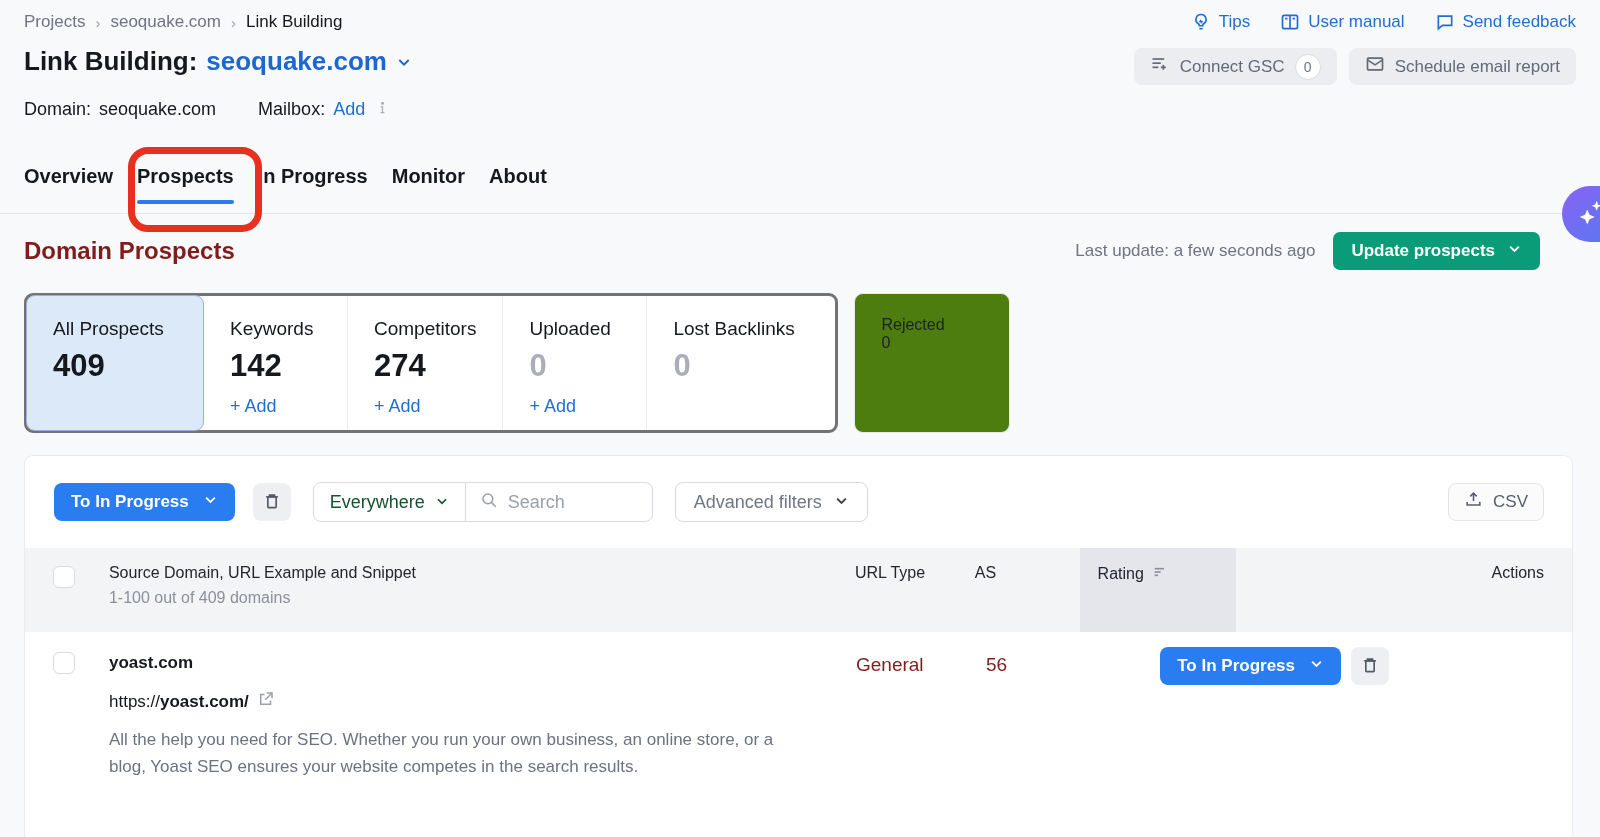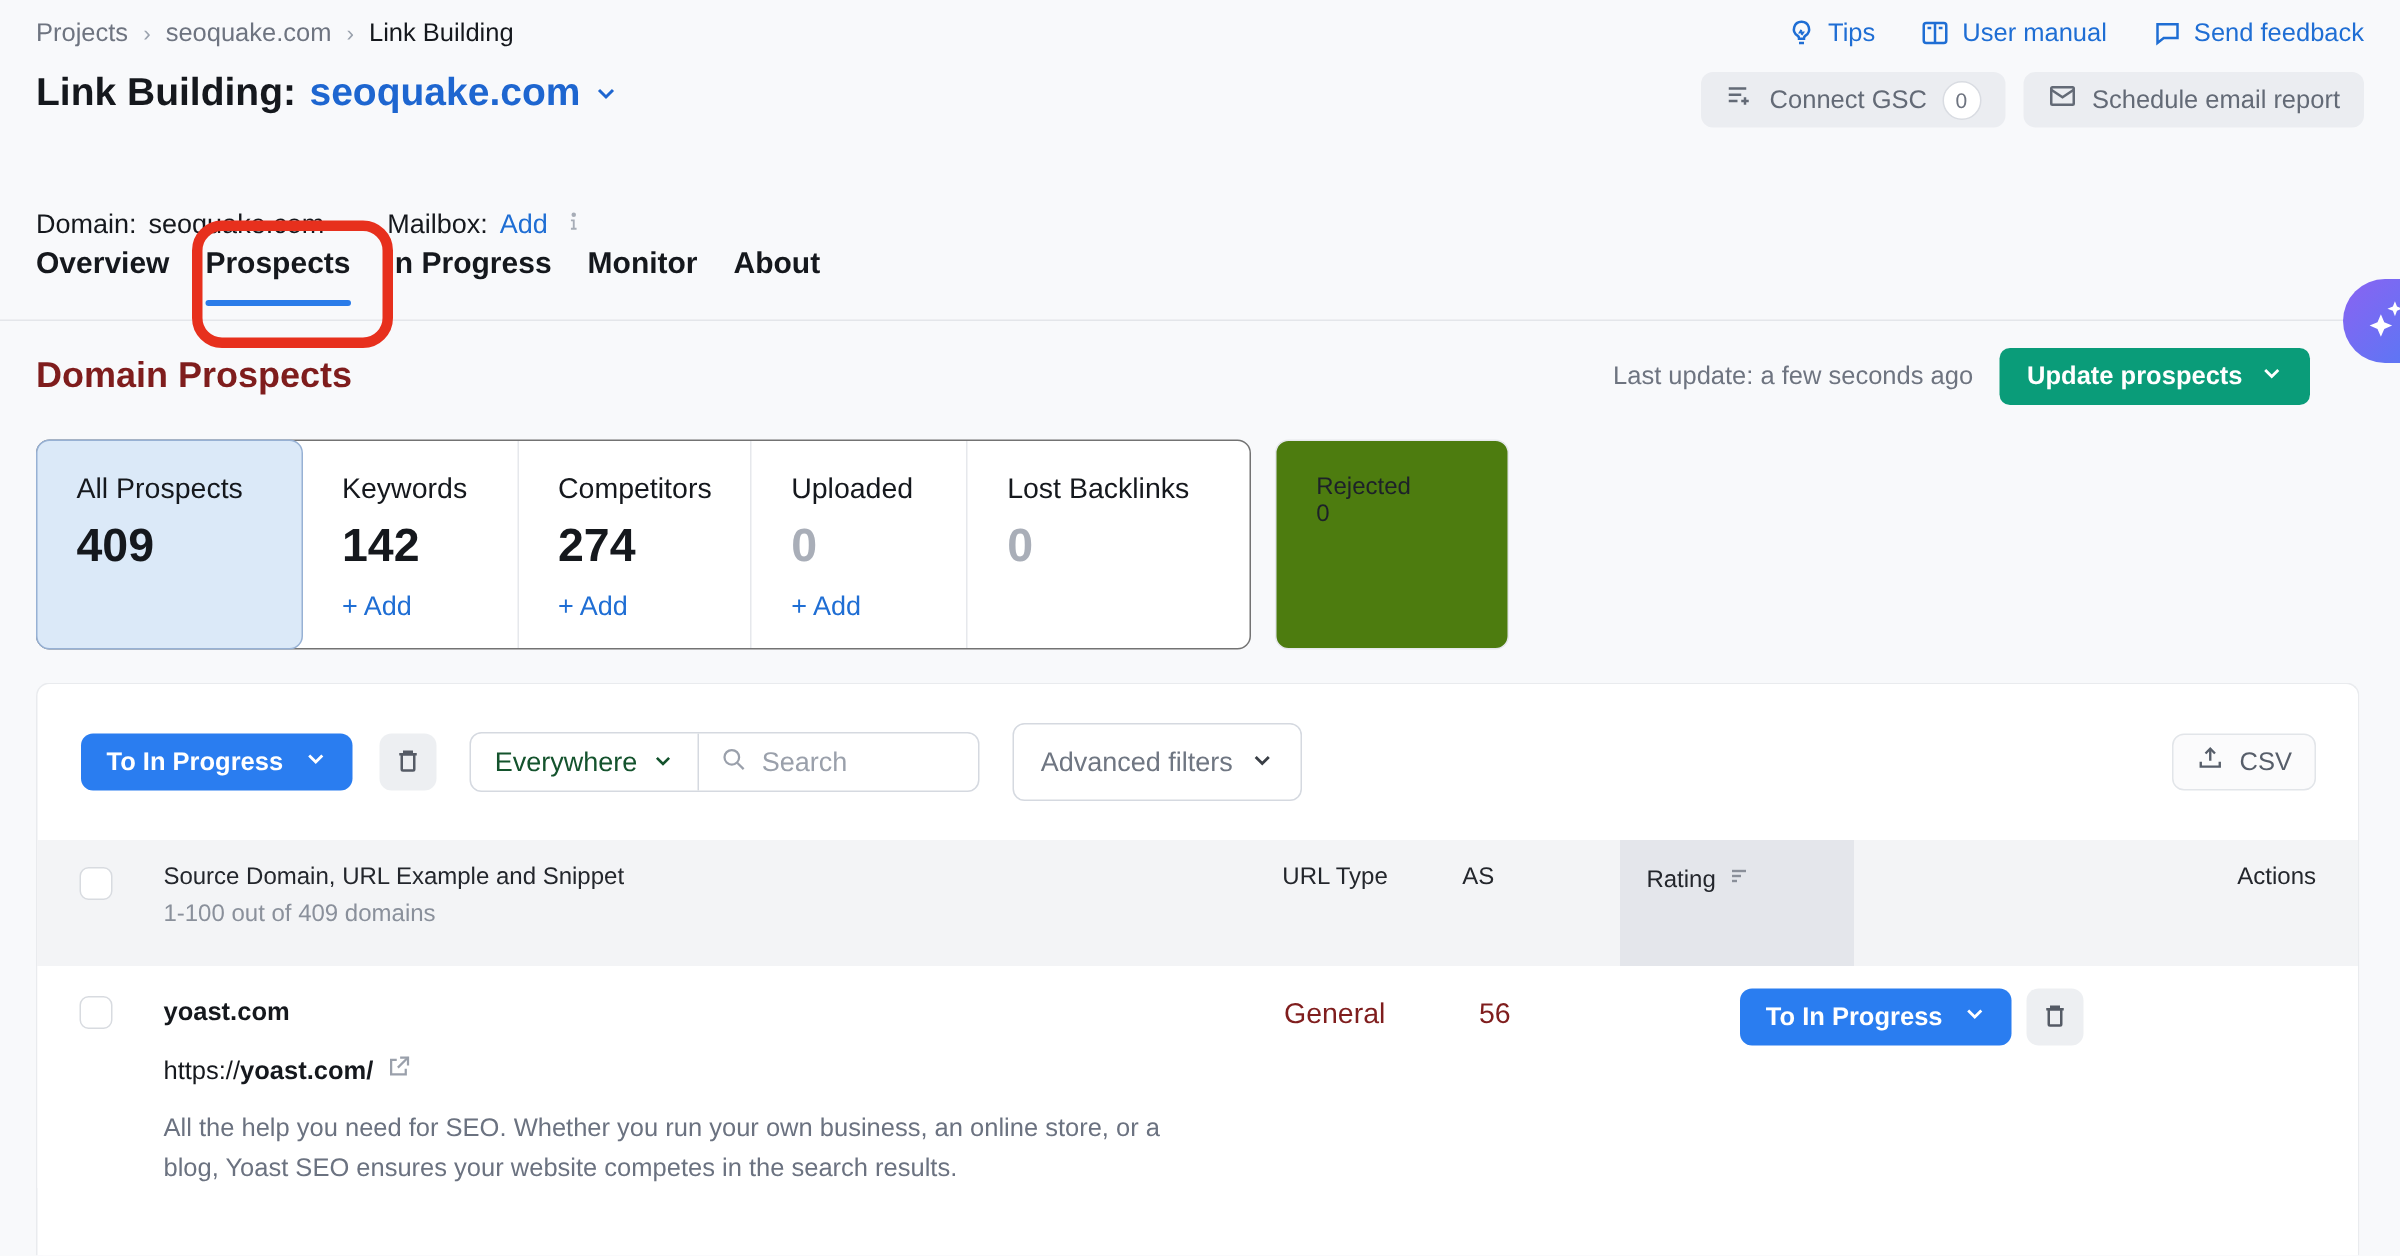--- a/index.html
+++ b/index.html
@@ -24,21 +24,21 @@
   .title-row { position:absolute; top:46px; left:24px; right:24px; display:flex; justify-content:space-between; align-items:flex-start; }
   .page-title { font-size:26px; font-weight:700; color:#15181d; display:flex; align-items:center; gap:9px; }
   .page-title .proj { color:#1e66d0; }
   .title-actions { display:flex; gap:12px; margin-top:2px; }
   .gray-btn { display:flex; align-items:center; gap:10px; background:#ebedf1; border:none; border-radius:8px;
               padding:0 16px; height:37px; font-size:17px; color:#636a76; font-family:inherit; cursor:pointer; }
   .badge-0 { background:#ffffff; border:1px solid #d9dce2; border-radius:50%; width:26px; height:26px;
              display:flex; align-items:center; justify-content:center; font-size:14px; color:#6e7480; }
 
   
-  .domain-row { position:absolute; top:99px; left:24px; display:flex; align-items:center; gap:8px; font-size:18px; color:#15181d;margin-top:40px; }
+  .domain-row { position:absolute; top:99px; left:24px; display:flex; align-items:center; gap:8px; font-size:18px; color:#15181d; }
   .domain-row .mail { margin-left:34px; }
   .domain-row .add { color:#1f6ed4; cursor:pointer; }
   .info-i { color:#a7adb7; margin-left:2px; }
 
   
   .tabs { position:absolute; top:165px; left:24px; display:flex; gap:24px; }
   .tab { font-size:20px; font-weight:600; color:#15181d; padding-bottom:16px; cursor:pointer; position:relative; }
   .tab.active::after { content:""; position:absolute; left:0; right:0; bottom:0; height:4px; border-radius:2px; background:#2b7ce9; }
   .tabs-divider { position:absolute; top:213px; left:0; width:1600px; height:1px; background:#e4e6ea; }
   .annotation { position:absolute; left:128px; top:147px; width:134px; height:85px;
@@ -51,21 +51,21 @@
   .last-update { font-size:17px; color:#6e7480; }
   .green-btn { display:flex; align-items:center; gap:12px; background:#0a9c79; color:#fff; border:none; border-radius:7px;
                height:38px; padding:0 18px; font-size:17px; font-weight:700; font-family:inherit; cursor:pointer; }
 
   
   .ai-fab { position:absolute; left:1562px; top:186px; width:72px; height:56px; border-radius:28px;
             background:linear-gradient(135deg,#8a63f2 0%,#4f7cf5 100%); display:flex; align-items:center; padding-left:14px; cursor:pointer; z-index:4; }
 
   
   .cards-row { position:absolute; top:293px; left:24px; display:flex; }
-  .card-group { display:flex; background:#fff; border:1px solid #737373; border-radius:9px; height:140px; }
+  .card-group { display:flex; background:#fff; border:3px solid #737373; border-radius:9px; height:140px; }
   .pcard { padding:22px 26px 0 26px; border-right:1px solid #e6e8ec; min-width:144px; position:relative; cursor:pointer; }
   .pcard:last-child { border-right:none; }
   .pcard .lbl { font-size:19px; color:#15181d; }
   .pcard .num { font-size:31px; font-weight:700; color:#15181d; margin-top:8px; }
   .pcard .num.zero { color:#a9aeb8; }
   .pcard .add { font-size:18px; color:#1f6ed4; margin-top:12px; cursor:pointer; }
   .pcard.selected { background:#dbe9f8; border:1px solid #97b1d4; border-radius:9px; margin:-1px 0 -1px -1px; }
   .card-rejected { margin-left:16px; background:#4d7c0f; border:1px solid #e6e8ec; border-radius:9px; height:140px;
                    width:156px; padding:22px 26px 0 26px; cursor:pointer; }
 
@@ -79,21 +79,21 @@
               height:38px; padding:0 17px; font-size:17px; font-weight:700; font-family:inherit; cursor:pointer; }
   .icon-btn { width:38px; height:38px; background:#edeff2; border:none; border-radius:8px; margin-left:18px;
               display:flex; align-items:center; justify-content:center; cursor:pointer; color:#555b66; }
   .scope-search { display:flex; align-items:center; margin-left:22px; width:340px; height:40px;
                   background:#fff; border:1px solid #d5d9e0; border-radius:8px; }
   .scope { display:flex; align-items:center; gap:10px; padding:0 16px; font-size:18px; color:#14532d;
            border-right:1px solid #d5d9e0; height:100%; cursor:pointer; white-space:nowrap; }
   .search-wrap { display:flex; align-items:center; gap:10px; padding:0 14px; flex:1; color:#9aa0ab; }
   .search-wrap input { border:none; outline:none; font-size:18px; font-family:inherit; width:120px; color:#15181d; background:transparent; }
   .search-wrap input::placeholder { color:#9aa0ab; }
-  .adv-filters { display:flex; align-items:center; gap:12px; margin-left:22px; height:52px; padding:0 18px;
+  .adv-filters { display:flex; align-items:center; gap:12px; margin-left:22px; height:40px; padding:0 18px;
                  background:#fff; border:1px solid #d5d9e0; border-radius:8px; font-size:18px; color:#6f7682; cursor:pointer; }
   .adv-filters svg { color:#3a3f46; }
   .csv-btn { display:flex; align-items:center; gap:10px; margin-left:auto; height:38px; padding:0 15px;
              background:#fbfbfc; border:1px solid #e2e5e9; border-radius:8px; font-size:17px; color:#575e6a; cursor:pointer;justify-content:center; }
 
   
   .thead { display:flex; margin-top:26px; height:84px; background:#f3f4f6; }
   .col-check { width:84px; padding:18px 0 0 28px; }
   .col-source { width:747px; padding-top:16px; }
   .col-urltype { width:120px; padding-top:16px; }

